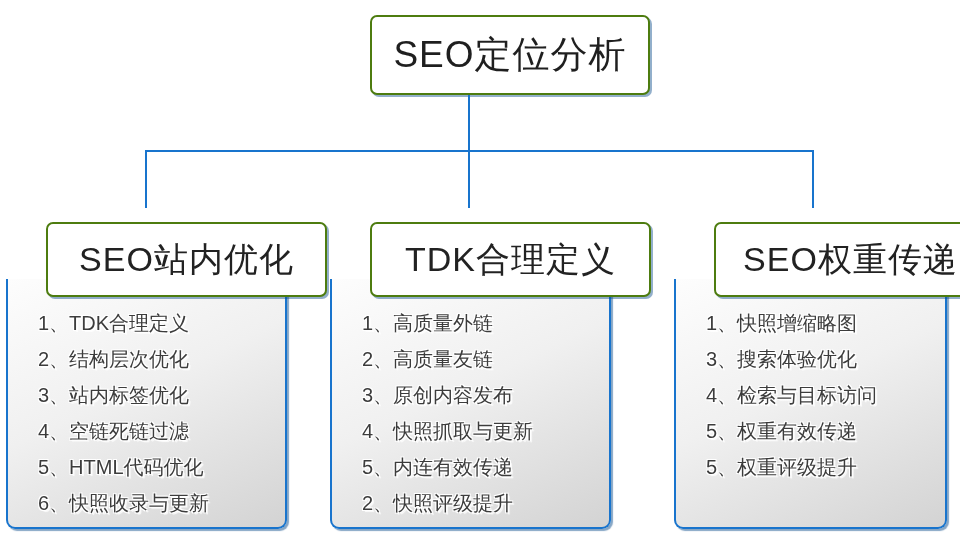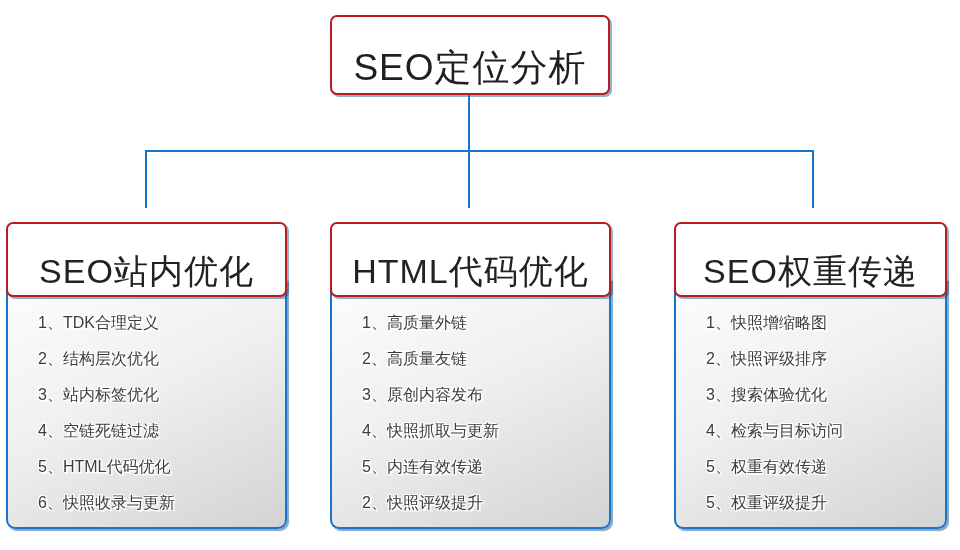--- a/index.html
+++ b/index.html
@@ -1,37 +1,38 @@
 <!DOCTYPE html>
 <html><head>
 <meta charset="utf-8">
 <style>
   html,body{margin:0;padding:0;background:#ffffff;}
   .canvas{
     position:relative;width:960px;height:550px;background:#ffffff;overflow:hidden;
     font-family:"Liberation Sans","DejaVu Sans",sans-serif;
   }
   .box{
-    position:absolute;background:#ffffff;border:2px solid #b91c1c;border-radius:7px;
-    display:flex;align-items:flex-end;justify-content:center;box-sizing:border-box;
+    position:absolute;background:#ffffff;border:2px solid #4d7c0f;border-radius:7px;
+    display:flex;align-items:center;justify-content:center;box-sizing:border-box;
     box-shadow:2px 2px 0 rgba(13,77,140,.45);
+    margin-left:40px;
   }
   .top-box{left:330px;top:15px;width:280px;height:80px;}
   .top-box .node-label{font-size:37px;color:#1f1f1f;letter-spacing:1px;}
   .head-box{top:222px;height:75px;z-index:2;}
   .head-box .node-label{font-size:34px;color:#222222;letter-spacing:1px;}
   .body-box{
     position:absolute;top:279px;height:250px;box-sizing:border-box;z-index:1;
     border:2px solid #1874CD;border-top:none;border-radius:0 0 9px 9px;
     background:linear-gradient(155deg,#fdfdfd 0%,#f0f0f0 45%,#d3d3d3 100%);
     box-shadow:2px 2px 1px rgba(13,77,140,.5);
     padding:26px 10px 0 30px;
   }
   .item{
-    font-size:16px;color:#3c3c3c;line-height:36px;white-space:nowrap;
+    font-size:20px;color:#3c3c3c;line-height:36px;white-space:nowrap;
     text-shadow:-1px -1px 0 #ffffff,1px -1px 0 #ffffff,-1px 1px 0 #ffffff,
                  1px 1px 0 #ffffff,2px 2px 1px rgba(255,255,255,.9);
   }
   .line{position:absolute;background:#1874CD;}
   .v{width:2px;}
   .h{height:2px;}
   .pos-b1{left:6px;width:281px;}
   .pos-b2{left:330px;width:281px;}
   .pos-b3{left:674px;width:273px;}
 </style>
@@ -56,36 +57,35 @@
   <div class="body-box pos-b1">
     <div class="item">1、TDK合理定义</div>
     <div class="item">2、结构层次优化</div>
     <div class="item">3、站内标签优化</div>
     <div class="item">4、空链死链过滤</div>
     <div class="item">5、HTML代码优化</div>
     <div class="item">6、快照收录与更新</div>
   </div>
 
   <div class="box head-box pos-b2">
-    <span class="node-label">HTML代码优化</span>
+    <span class="node-label">TDK合理定义</span>
   </div>
   <div class="body-box pos-b2">
     <div class="item">1、高质量外链</div>
     <div class="item">2、高质量友链</div>
     <div class="item">3、原创内容发布</div>
     <div class="item">4、快照抓取与更新</div>
     <div class="item">5、内连有效传递</div>
     <div class="item">2、快照评级提升</div>
   </div>
 
   <div class="box head-box pos-b3">
     <span class="node-label">SEO权重传递</span>
   </div>
   <div class="body-box pos-b3">
     <div class="item">1、快照增缩略图</div>
-    <div class="item">2、快照评级排序</div>
     <div class="item">3、搜索体验优化</div>
     <div class="item">4、检索与目标访问</div>
     <div class="item">5、权重有效传递</div>
     <div class="item">5、权重评级提升</div>
   </div>
 
 </div>
 
 </body></html>

